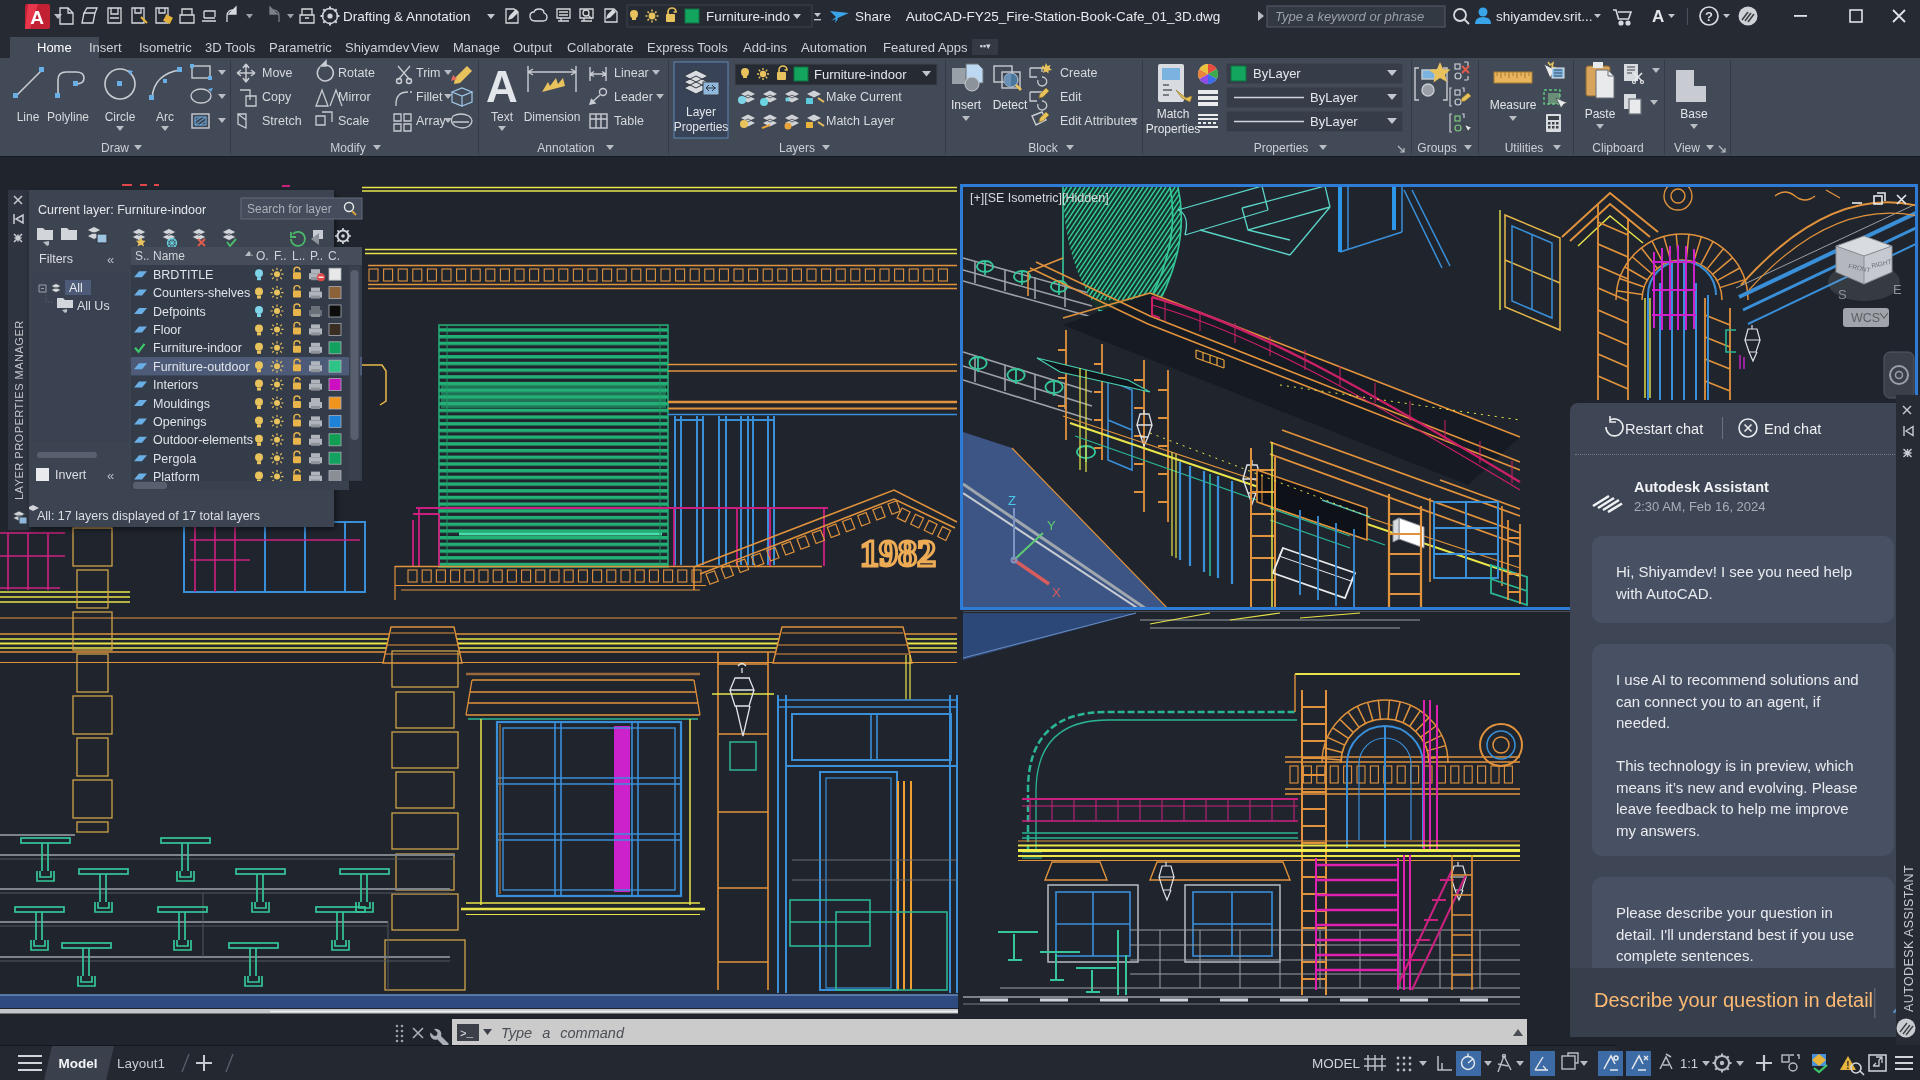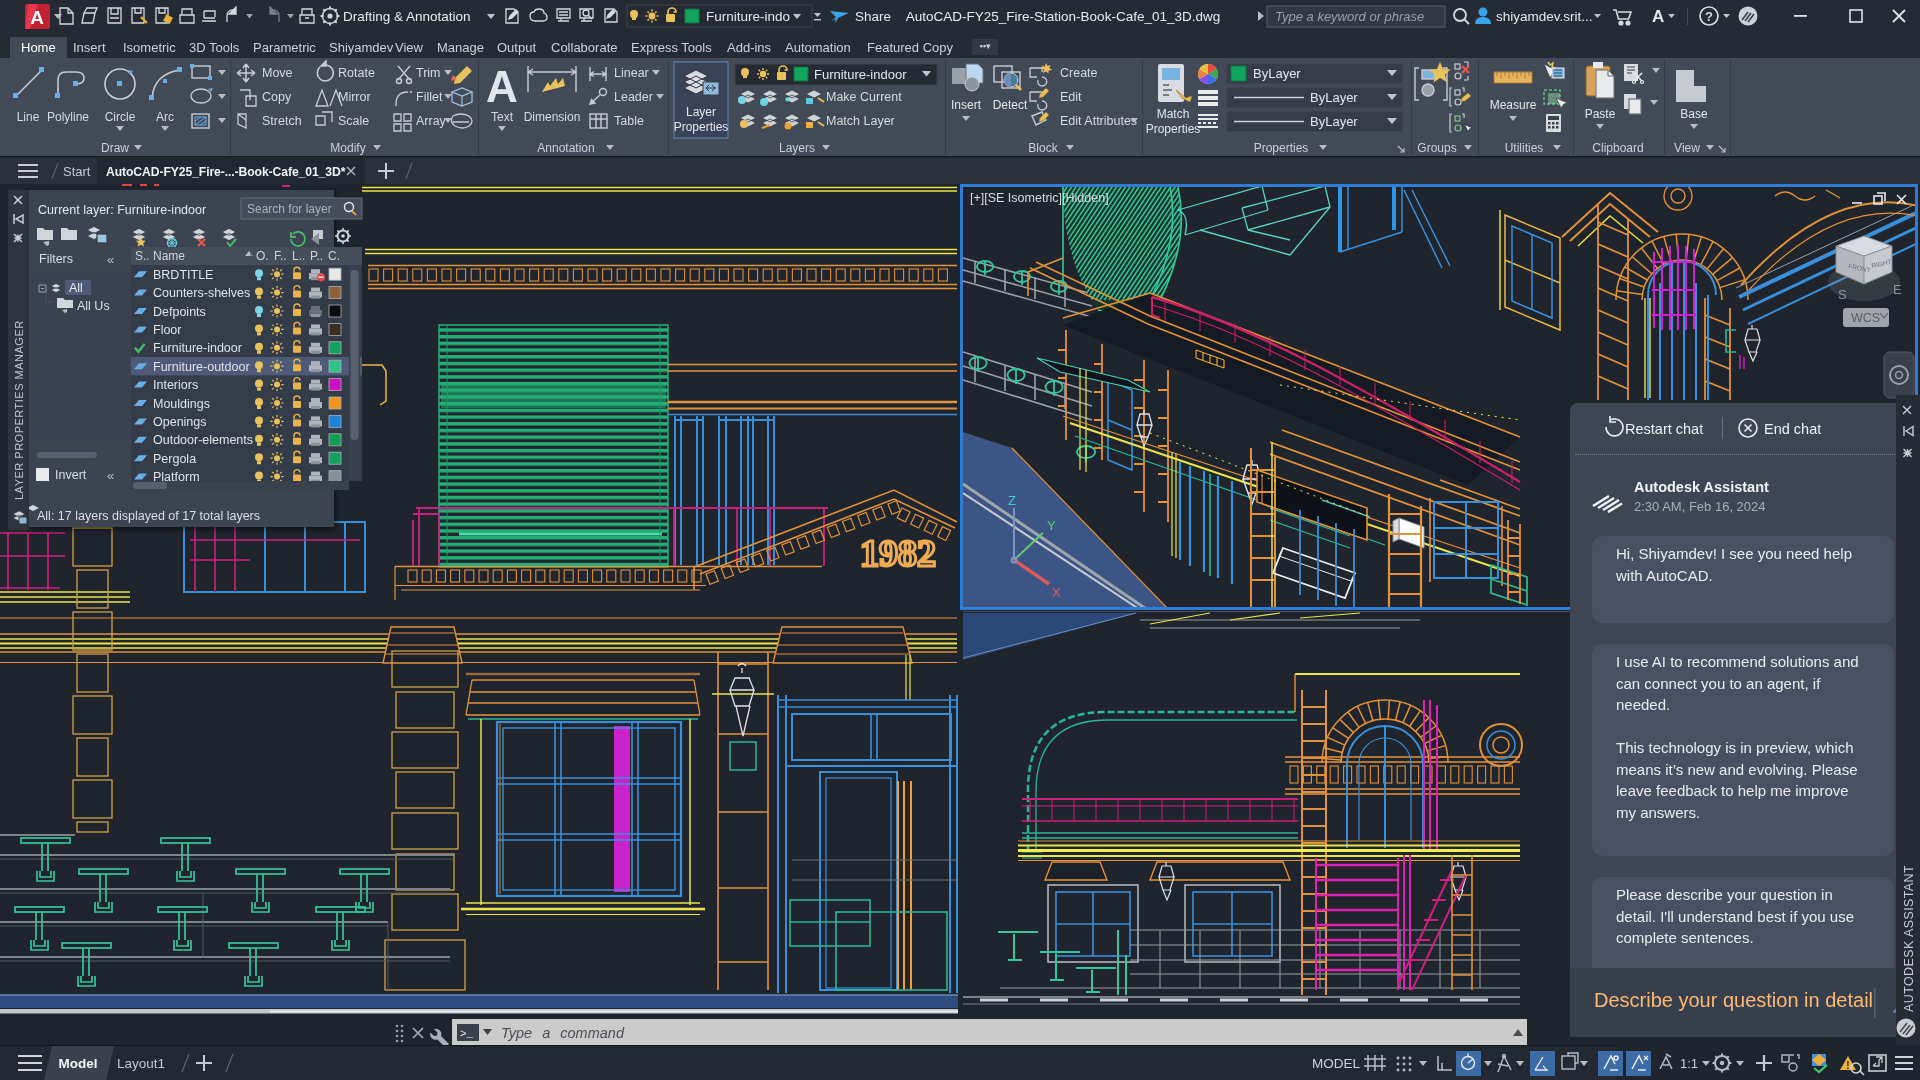--- a/index.html
+++ b/index.html
@@ -6,32 +6,32 @@
 html,body { width:1920px; height:1080px; overflow:hidden; background:#20252d; }
 body { font-family:"Liberation Sans", sans-serif; -webkit-font-smoothing:antialiased; }
 #app { position:absolute; top:0; left:0; width:1920px; height:1080px; }
 .abs { position:absolute; }
 
 #titlebar { top:0; left:0; width:1920px; height:33px; background:#262a32; }
 #tabrow { top:33px; left:0; width:1920px; height:25px; background:#262a32; }
 #ribbon { top:58px; left:0; width:1920px; height:99px; background:#434a57; border-bottom:1px solid #171b22; }
 #docrow { top:158px; left:0; width:1920px; height:26px; background:#2b303a; }
 #canvas { top:184px; left:0; width:1920px; height:861px; background:#20252d; }
-.rtab { position:absolute; top:4px; height:21px; line-height:21px; padding:0 11px; color:#ced2d8; font-size:13px;text-align:right; }
+.rtab { position:absolute; top:4px; height:21px; line-height:21px; padding:0 27px; color:#ced2d8; font-size:13px;text-align:right; }
 .rtab.active { background:#434a57; color:#fff; }
 
 #cmdbar { top:1018px; left:393px; width:1134px; height:29px; }
 #statusbar { top:1045px; left:0; width:1616px; height:35px; background:#242831; border-top:1px solid #14171d; }
 
 #palstrip { top:190px; left:8px; width:21px; height:340px; background:#2f3540; }
 #palette { top:190px; left:29px; width:305px; height:337px; background:#3c4351; box-shadow:2px 3px 6px rgba(0,0,0,.45); font-size:12px; color:#dbdfe4; }
 
 #chatstrip { top:395px; left:1896px; width:24px; height:650px; background:#272b33; }
 #chat { top:403px; left:1522px; width:374px; height:634px; background:#3e4555; border-radius:8px 0 0 0; font-size:15px; color:#e6e8eb;margin-left:48px; }
-.bubble { position:absolute; left:22px; width:302px; background:#485064; border-radius:10px; padding:7px 24px; line-height:21.5px; font-size:15px; color:#e9ebee; overflow:hidden; }
+.bubble { position:absolute; left:22px; width:302px; background:#485064; border-radius:10px; padding:25px 24px; line-height:21.5px; font-size:15px; color:#e9ebee; overflow:hidden; }
 </style>
 </head>
 <body>
 <div id="app">
   <div class="abs" id="titlebar">
     <svg width="1920" height="33" style="position:absolute;top:0;left:0">
 
       <rect x="25" y="4" width="25" height="25" rx="2" fill="#c22033"></rect>
       <path d="M28 4 h10 l-8 25 h-5 z" fill="#e8374d"></path>
       <text x="37" y="24" font-size="19" font-weight="bold" fill="#fff" text-anchor="middle" font-family="Liberation Sans">A</text>
@@ -145,21 +145,21 @@
     <div class="rtab" style="left:178px">3D Tools</div>
     <div class="rtab" style="left:242px">Parametric</div>
     <div class="rtab" style="left:318px">Shiyamdev</div>
     <div class="rtab" style="left:384px">View</div>
     <div class="rtab" style="left:426px">Manage</div>
     <div class="rtab" style="left:486px">Output</div>
     <div class="rtab" style="left:540px">Collaborate</div>
     <div class="rtab" style="left:620px">Express Tools</div>
     <div class="rtab" style="left:716px">Add-ins</div>
     <div class="rtab" style="left:774px">Automation</div>
-    <div class="rtab" style="left:856px">Featured Copy</div>
+    <div class="rtab" style="left:856px">Featured Apps</div>
     <div style="position:absolute;top:6px;left:972px;width:26px;height:16px;background:#343a44;color:#cfd3d9;text-align:center;font-size:9px;line-height:15px">▪▪▾</div>
   </div>
   <div class="abs" id="ribbon">
     <svg width="1920" height="99" style="position:absolute;top:0;left:0" font-family="Liberation Sans">
 
       <g fill="#343b47">
           <rect x="230" y="2" width="1" height="95"></rect>
           <rect x="478" y="2" width="1" height="95"></rect>
           <rect x="668" y="2" width="1" height="95"></rect>
           <rect x="945" y="2" width="1" height="95"></rect>
@@ -460,34 +460,20 @@
         <path d="M1650 42 l4 5 4 -5 z" fill="#b9bdc3" stroke="none"></path>
       </g>
       <text x="1618" y="94" font-size="12" fill="#ccd0d6" text-anchor="middle">Clipboard</text>
 
       <path d="M1676 12 h18 v16 h12 v16 h-30 z" fill="#c8ccd2"></path>
       <text x="1694" y="60" font-size="12" fill="#e2e5e9" text-anchor="middle">Base</text>
       <path d="M1690 66 l4 5 4 -5 z" fill="#b9bdc3"></path>
       <text x="1687" y="94" font-size="12" fill="#ccd0d6" text-anchor="middle">View</text>
         <path d="M1706 87 l4 5 4 -5 z" fill="#b9bdc3"></path>
       <path d="M1719 88 l6 6 m0 -4 v4 h-4" stroke="#b9bdc3" stroke-width="1.2" fill="none"></path>
-    </svg>
-  </div>
-  <div class="abs" id="docrow">
-    <svg width="1920" height="26">
-      <g stroke="#c8ccd2" stroke-width="2">
-          <path d="M18 7 h20 M18 13 h20 M18 19 h20"></path>
-        </g>
-      <path d="M52 21 l6 -16" stroke="#5a606b" stroke-width="1.2"></path>
-      <text x="63" y="18" font-size="13" fill="#c6cad1">Start</text>
-      <rect x="97" y="0" width="268" height="26" fill="#222730"></rect>
-      <text x="106" y="18" font-size="12.2" font-weight="bold" fill="#f0f2f4" letter-spacing="-0.1">AutoCAD-FY25_Fire-...-Book-Cafe_01_3D*</text>
-      <path d="M347 9 l8 8 m0 -8 l-8 8" stroke="#aeb3ba" stroke-width="1.5"></path>
-      <path d="M378 13 h16 m-8 -8 v16" stroke="#c8ccd2" stroke-width="2"></path>
-      <path d="M406 21 l6 -16" stroke="#5a606b" stroke-width="1.2"></path>
     </svg>
   </div>
   <div class="abs" id="canvas">
     <svg width="1920" height="861" viewBox="0 184 1920 861" font-family="Liberation Sans">
       <defs>
         <pattern id="slats" width="8" height="6.7" patternUnits="userSpaceOnUse">
             <rect width="8" height="3.4" y="0" fill="#23b077"></rect>
           </pattern>
         <clipPath id="vp1">
             <rect x="963" y="187" width="952" height="420"></rect>

